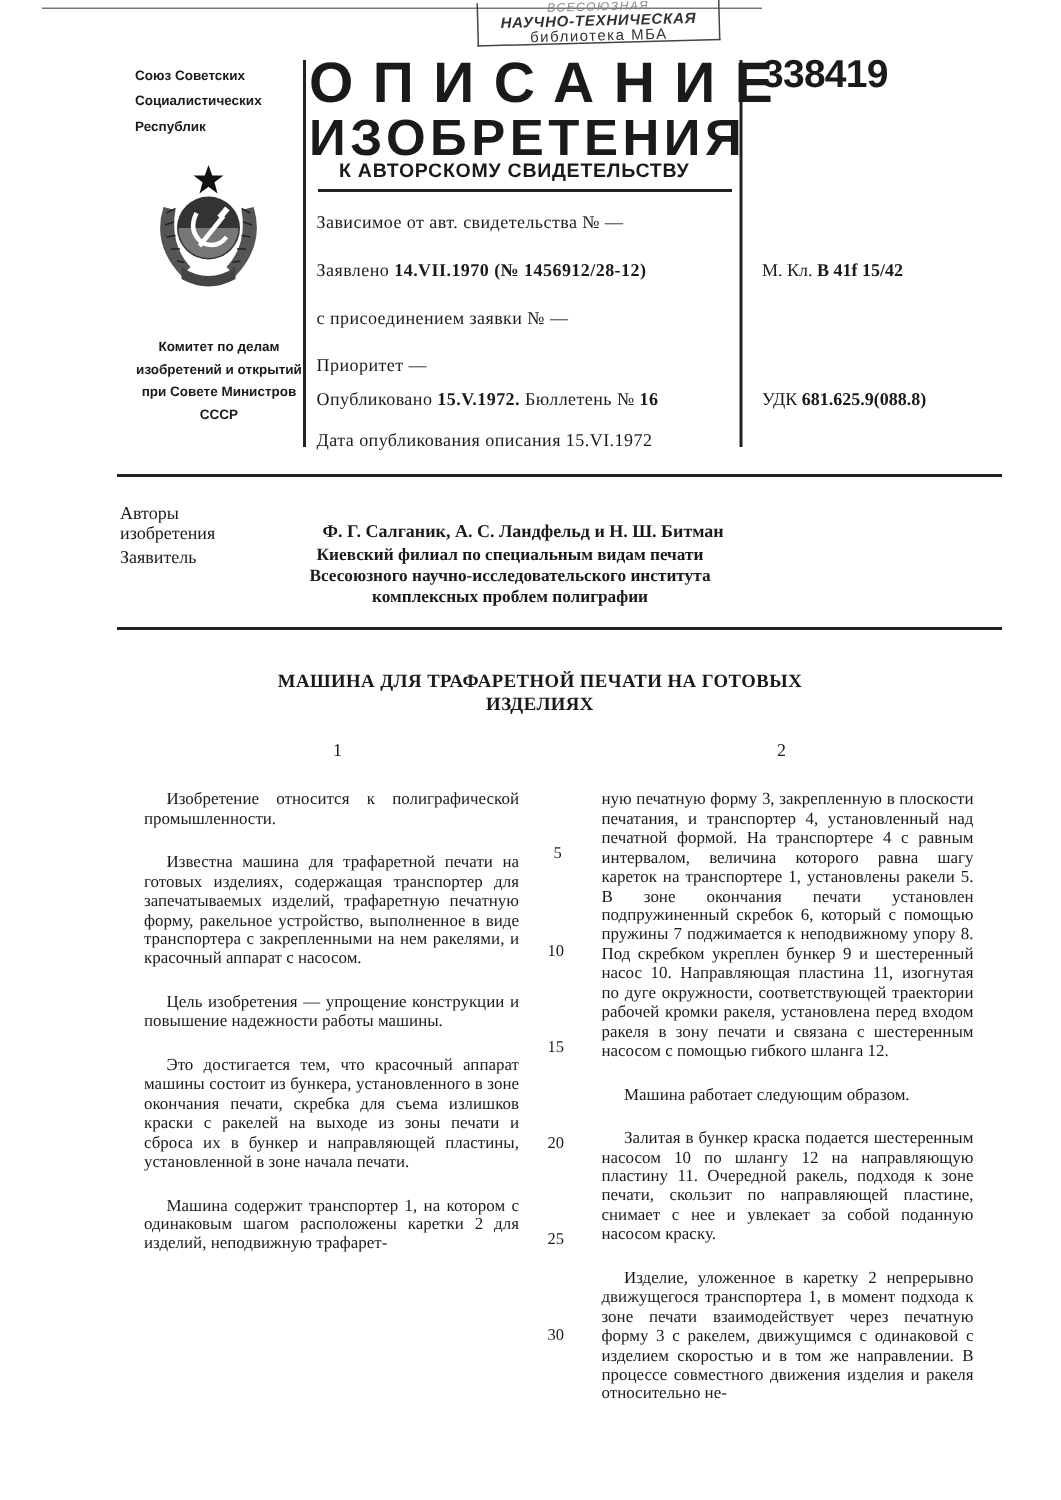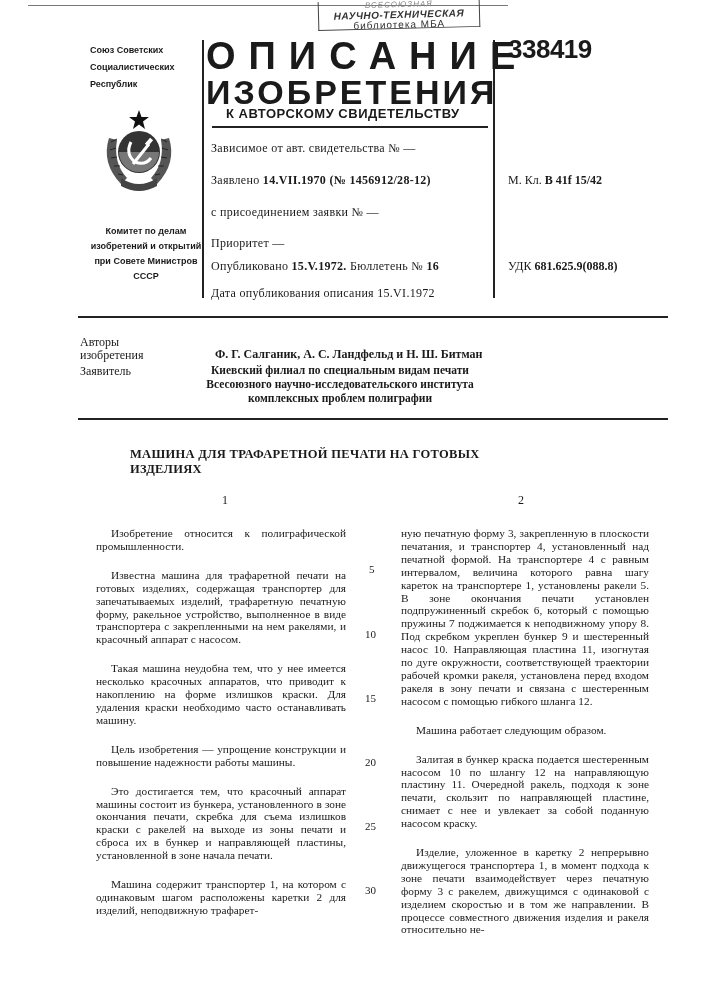--- a/index.html
+++ b/index.html
@@ -20,21 +20,21 @@
   .subtitle { left: 226px; top: 106px; font-family: "Liberation Sans", sans-serif; font-weight: bold; font-size: 13px; letter-spacing: 0.5px; }
   .subline { left: 212px; top: 126px; width: 276px; height: 2px; background: #222; }
   .patno { left: 508px; top: 34px; font-family: "Liberation Sans", sans-serif; font-weight: bold; font-size: 26px; letter-spacing: -0.5px; }
   .meta { left: 211px; font-size: 12px; letter-spacing: 0.3px; white-space: nowrap; }
   .meta b { font-weight: bold; margin-top: 20px; }
   .rmeta { left: 492px; font-size: 12px; white-space: nowrap; margin-left: 16px; }
   .hline { height: 2px; background: #222; }
   .lbl { left: 80px; font-size: 12px; line-height: 13px; }
   .authors { left: 215px; top: 347px; font-size: 12px; font-weight: bold; white-space: nowrap; }
   .applicant { left: 190px; top: 363px; width: 300px; text-align: center; font-size: 11.5px; font-weight: bold; line-height: 14px; }
-  .heading { left: 130px; top: 447px; width: 460px; text-align: left; font-size: 12.5px; font-weight: bold; line-height: 15px; letter-spacing: 0.3px; }
+  .heading { left: 130px; top: 447px; width: 460px; text-align: center; font-size: 12.5px; font-weight: bold; line-height: 15px; letter-spacing: 0.3px; }
   .colnum { font-size: 12px; top: 493px; }
   .col { font-size: 11.3px; line-height: 12.9px; text-align: justify; }
   .col p { margin: 16px; text-indent: 15px; }
   .col p.noind { text-indent: 0; }
   .lnum { font-size: 11px; }
 </style>
 </head>
 <body>
 
 <div class="abs topline"></div>
@@ -124,21 +124,20 @@
   <div>МАШИНА ДЛЯ ТРАФАРЕТНОЙ ПЕЧАТИ НА ГОТОВЫХ</div>
   <div>ИЗДЕЛИЯХ</div>
 </div>
 
 <div class="abs colnum" style="left:222px">1</div>
 <div class="abs colnum" style="left:518px">2</div>
 
 <div class="abs col" style="left:80px; top:511px; width:282px;">
   <p>Изобретение относится к полиграфической промышленности.</p>
   <p>Известна машина для трафаретной печати на готовых изделиях, содержащая транспортер для запечатываемых изделий, трафаретную печатную форму, ракельное устройство, выполненное в виде транспортера с закрепленными на нем ракелями, и красочный аппарат с насосом.</p>
-  <p>Такая машина неудобна тем, что у нее имеется несколько красочных аппаратов, что приводит к накоплению на форме излишков краски. Для удаления краски необходимо часто останавливать машину.</p>
   <p>Цель изобретения — упрощение конструкции и повышение надежности работы машины.</p>
   <p>Это достигается тем, что красочный аппарат машины состоит из бункера, установленного в зоне окончания печати, скребка для съема излишков краски с ракелей на выходе из зоны печати и сброса их в бункер и направляющей пластины, установленной в зоне начала печати.</p>
   <p>Машина содержит транспортер 1, на котором с одинаковым шагом расположены каретки 2 для изделий, неподвижную трафарет-</p>
 </div>
 
 <div class="abs lnum" style="left:369px; top:563px">5</div>
 <div class="abs lnum" style="left:365px; top:628px">10</div>
 <div class="abs lnum" style="left:365px; top:692px">15</div>
 <div class="abs lnum" style="left:365px; top:756px">20</div>
 <div class="abs lnum" style="left:365px; top:820px">25</div>

